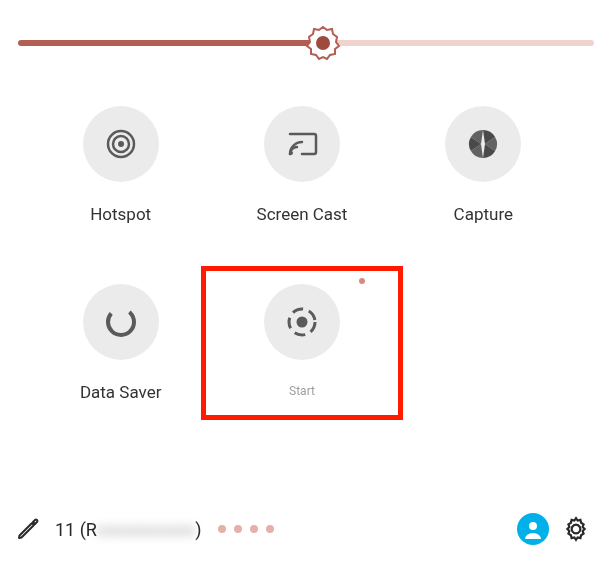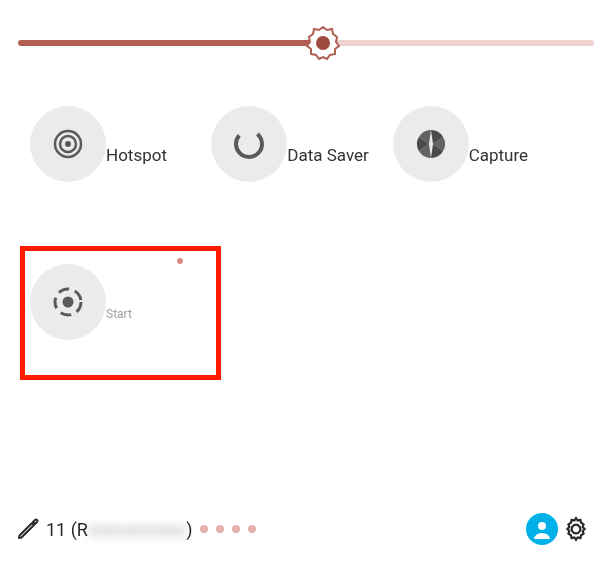--- a/index.html
+++ b/index.html
@@ -41,21 +41,21 @@
 
   
   .tiles {
     display: grid;
     grid-template-columns: repeat(3, 1fr);
     row-gap: 60px;
     padding: 50px 30px 20px 30px;
   }
   .tile {
     display: flex;
-    flex-direction: row;
+    flex-direction: column;
     align-items: center;
     position: relative;
   }
   .tile-icon-circle {
     width: 76px;
     height: 76px;
     border-radius: 50%;
     background: #ebebeb;
     display: flex;
     align-items: center;
@@ -93,21 +93,21 @@
   }
 
   
   .bottom-bar {
     position: absolute;
     bottom: 18px;
     left: 14px;
     right: 14px;
     display: flex;
     align-items: center;
-    gap: 4px;
+    gap: 13px;
   }
   .status-text {
     font-size: 18px;
     color: #2a2a2a;
     white-space: nowrap;
   }
   .blur {
     color: transparent;
     text-shadow: 0 0 10px rgba(0,0,0,0.35);
   }
@@ -161,47 +161,58 @@
     <div class="tile-icon-circle">
       <svg width="40" height="40" viewBox="0 0 40 40">
         <circle cx="20" cy="20" r="3" fill="#5a5a5a"></circle>
         <circle cx="20" cy="20" r="8" fill="none" stroke="#5a5a5a" stroke-width="2.5"></circle>
         <circle cx="20" cy="20" r="13" fill="none" stroke="#5a5a5a" stroke-width="2.5"></circle>
       </svg>
     </div>
     <div class="tile-label">Hotspot</div>
   </div>
 
-
-  <div class="tile">
-    <div class="tile-icon-circle">
-      <svg width="40" height="40" viewBox="0 0 40 40">
-        <circle cx="20" cy="20" r="13" fill="none" stroke="#5a5a5a" stroke-width="4" stroke-dasharray="60 20" transform="rotate(-45 20 20)"></circle>
-      </svg>
-    </div>
-    <div class="tile-label">Data Saver</div>
+  <div class="tile">
+    <div class="tile-icon-circle">
+      <svg width="40" height="40" viewBox="0 0 40 40">
+        <path d="M8 10 h24 a2 2 0 0 1 2 2 v16 a2 2 0 0 1 -2 2 h-12" fill="none" stroke="#5a5a5a" stroke-width="2.5" stroke-linecap="round"></path>
+        <path d="M8 30 a12 12 0 0 1 12 -12" fill="none" stroke="#5a5a5a" stroke-width="2.5" stroke-linecap="round"></path>
+        <path d="M8 30 a7 7 0 0 1 7 -7" fill="none" stroke="#5a5a5a" stroke-width="2.5" stroke-linecap="round"></path>
+        <circle cx="9" cy="29" r="2" fill="#5a5a5a"></circle>
+      </svg>
+    </div>
+    <div class="tile-label">Screen Cast</div>
   </div>
 
   <div class="tile">
     <div class="tile-icon-circle">
       <svg width="40" height="40" viewBox="0 0 40 40">
         <g fill="#4a4a4a" transform="translate(20,20)">
           <path d="M0,-14 A14,14 0 0 1 12.1,-7 L2,0 Z"></path>
           <path d="M12.1,-7 A14,14 0 0 1 12.1,7 L2,0 Z" opacity="0.85"></path>
           <path d="M12.1,7 A14,14 0 0 1 0,14 L2,0 Z"></path>
           <path d="M0,14 A14,14 0 0 1 -12.1,7 L-2,0 Z" opacity="0.85"></path>
           <path d="M-12.1,7 A14,14 0 0 1 -12.1,-7 L-2,0 Z"></path>
           <path d="M-12.1,-7 A14,14 0 0 1 0,-14 L-2,0 Z" opacity="0.85"></path>
         </g>
       </svg>
     </div>
     <div class="tile-label">Capture</div>
   </div>
 
   <div class="tile">
+    <div class="tile-icon-circle">
+      <svg width="40" height="40" viewBox="0 0 40 40">
+        <circle cx="20" cy="20" r="13" fill="none" stroke="#5a5a5a" stroke-width="4" stroke-dasharray="60 20" transform="rotate(-45 20 20)"></circle>
+      </svg>
+    </div>
+    <div class="tile-label">Data Saver</div>
+  </div>
+
+  <div class="tile">
     <div class="highlight-box"></div>
     <div class="rec-dot"></div>
     <div class="tile-icon-circle">
       <svg width="40" height="40" viewBox="0 0 40 40">
         <circle cx="20" cy="20" r="13" fill="none" stroke="#5a5a5a" stroke-width="3" stroke-dasharray="11 6"></circle>
         <circle cx="20" cy="20" r="5.5" fill="#5a5a5a"></circle>
       </svg>
     </div>
     <div class="tile-sublabel">Start</div>
   </div>

